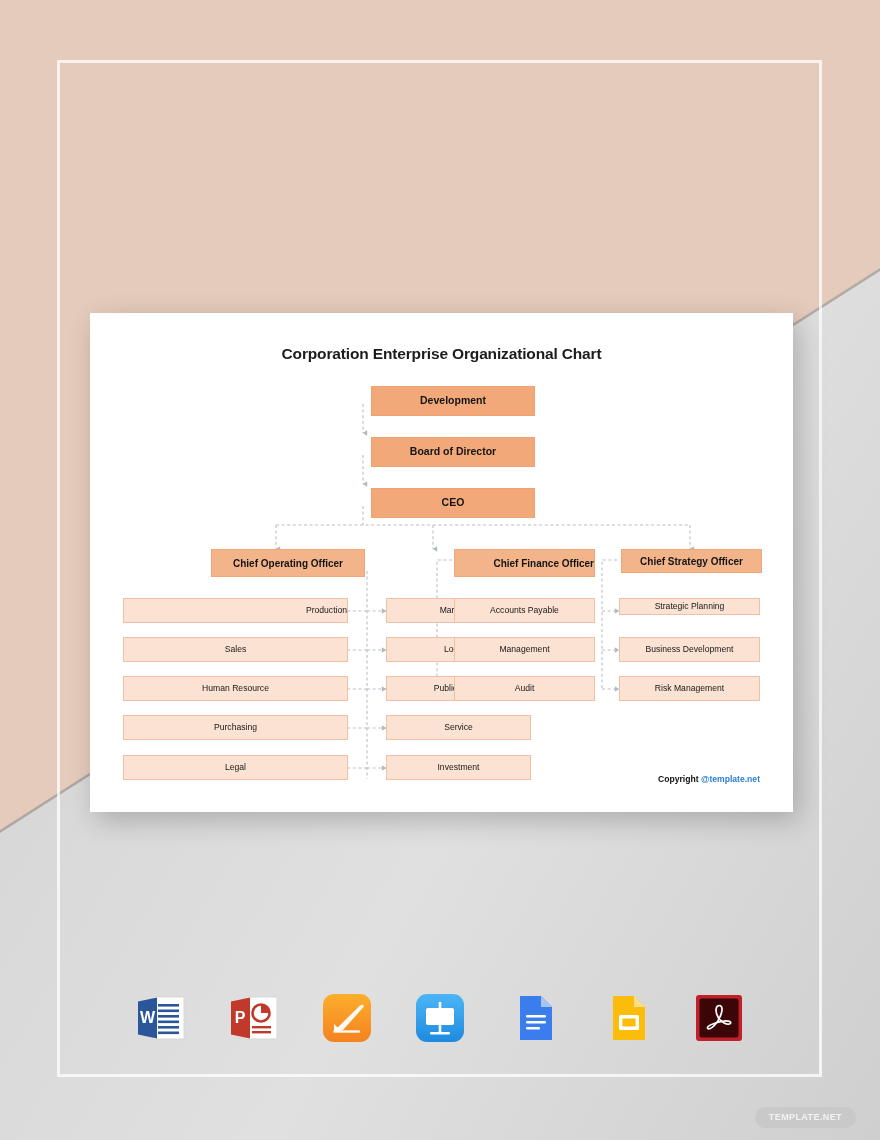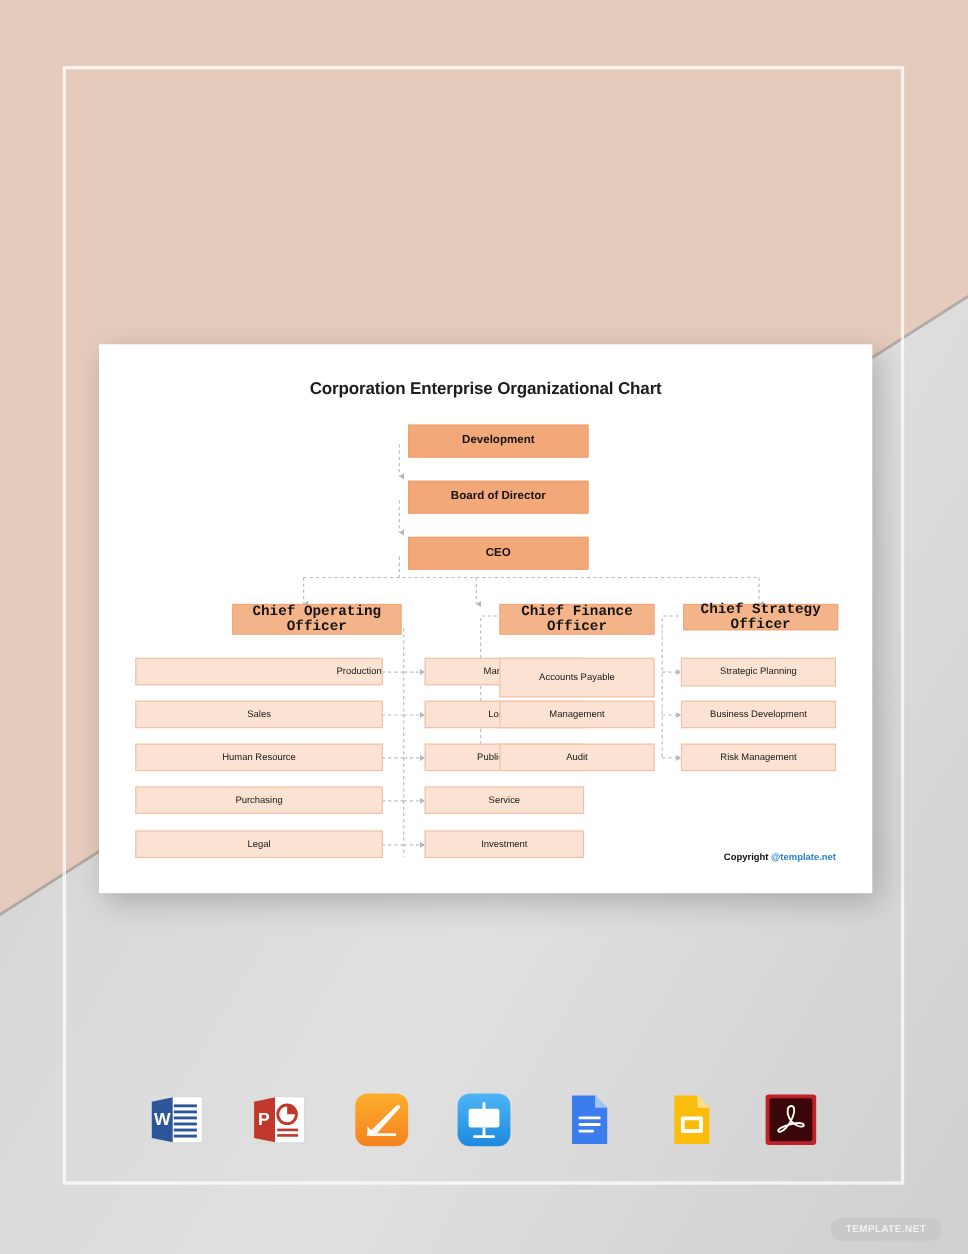--- a/index.html
+++ b/index.html
@@ -55,21 +55,21 @@
     position:absolute;box-sizing:border-box;
     display:flex;align-items:center;justify-content:center;
     text-align:center;line-height:1.1;
   }
   .node.top{
     background:#f2a878;border:1px solid #eda070;
     font-size:10.5px;font-weight:bold;color:#141414;
   }
   .node.exec{
     background:#f4b48a;border:1px solid #efa77a;
-    font-size:13px;font-weight:bold;color:#141414;font-family:Liberation Mono, monospace;
+    font-size:10px;font-weight:bold;color:#141414;
   }
   .node.dept{
     background:#fbe2d2;border:1px solid #f0c0a4;
     font-size:8.6px;font-weight:normal;color:#181818;
   }
 
   .copyright{
     position:absolute;right:33px;bottom:28px;
     font-size:8.6px;font-weight:bold;color:#111111;white-space:nowrap;margin-left:48px;
   }
@@ -209,31 +209,31 @@
       <div class="node dept" style="left:296px;top:363px;width:145px;height:25px;">
         <span>Public Affairs</span>
       </div>
       <div class="node dept" style="left:296px;top:402px;width:145px;height:25px;">
         <span>Service</span>
       </div>
       <div class="node dept" style="left:296px;top:442px;width:145px;height:25px;">
         <span>Investment</span>
       </div>
 
-      <div class="node dept" style="left:364px;top:285px;width:141px;height:36px;">
+      <div class="node dept" style="left:364px;top:285px;width:141px;height:25px;">
         <span>Accounts Payable</span>
       </div>
       <div class="node dept" style="left:364px;top:324px;width:141px;height:25px;">
         <span>Management</span>
       </div>
       <div class="node dept" style="left:364px;top:363px;width:141px;height:25px;">
         <span>Audit</span>
       </div>
 
-      <div class="node dept" style="left:529px;top:285px;width:141px;height:26px;">
+      <div class="node dept" style="left:529px;top:285px;width:141px;height:17px;">
         <span>Strategic Planning</span>
       </div>
       <div class="node dept" style="left:529px;top:324px;width:141px;height:25px;">
         <span>Business Development</span>
       </div>
       <div class="node dept" style="left:529px;top:363px;width:141px;height:25px;">
         <span>Risk Management</span>
       </div>
 
     </div>

